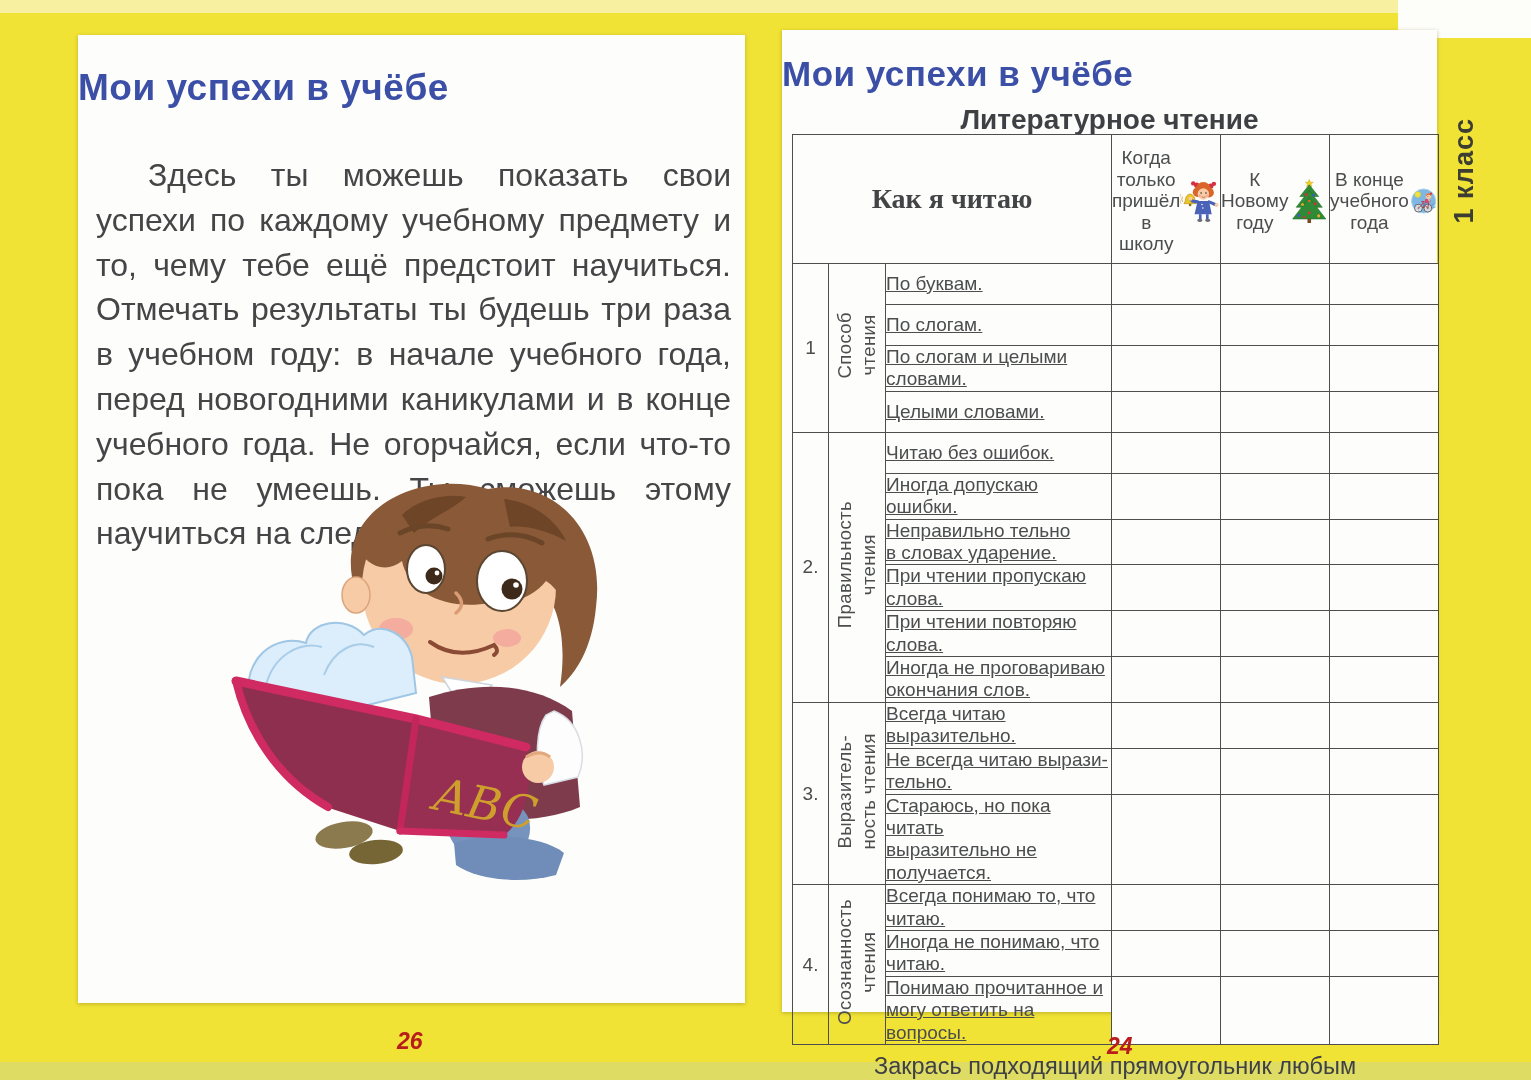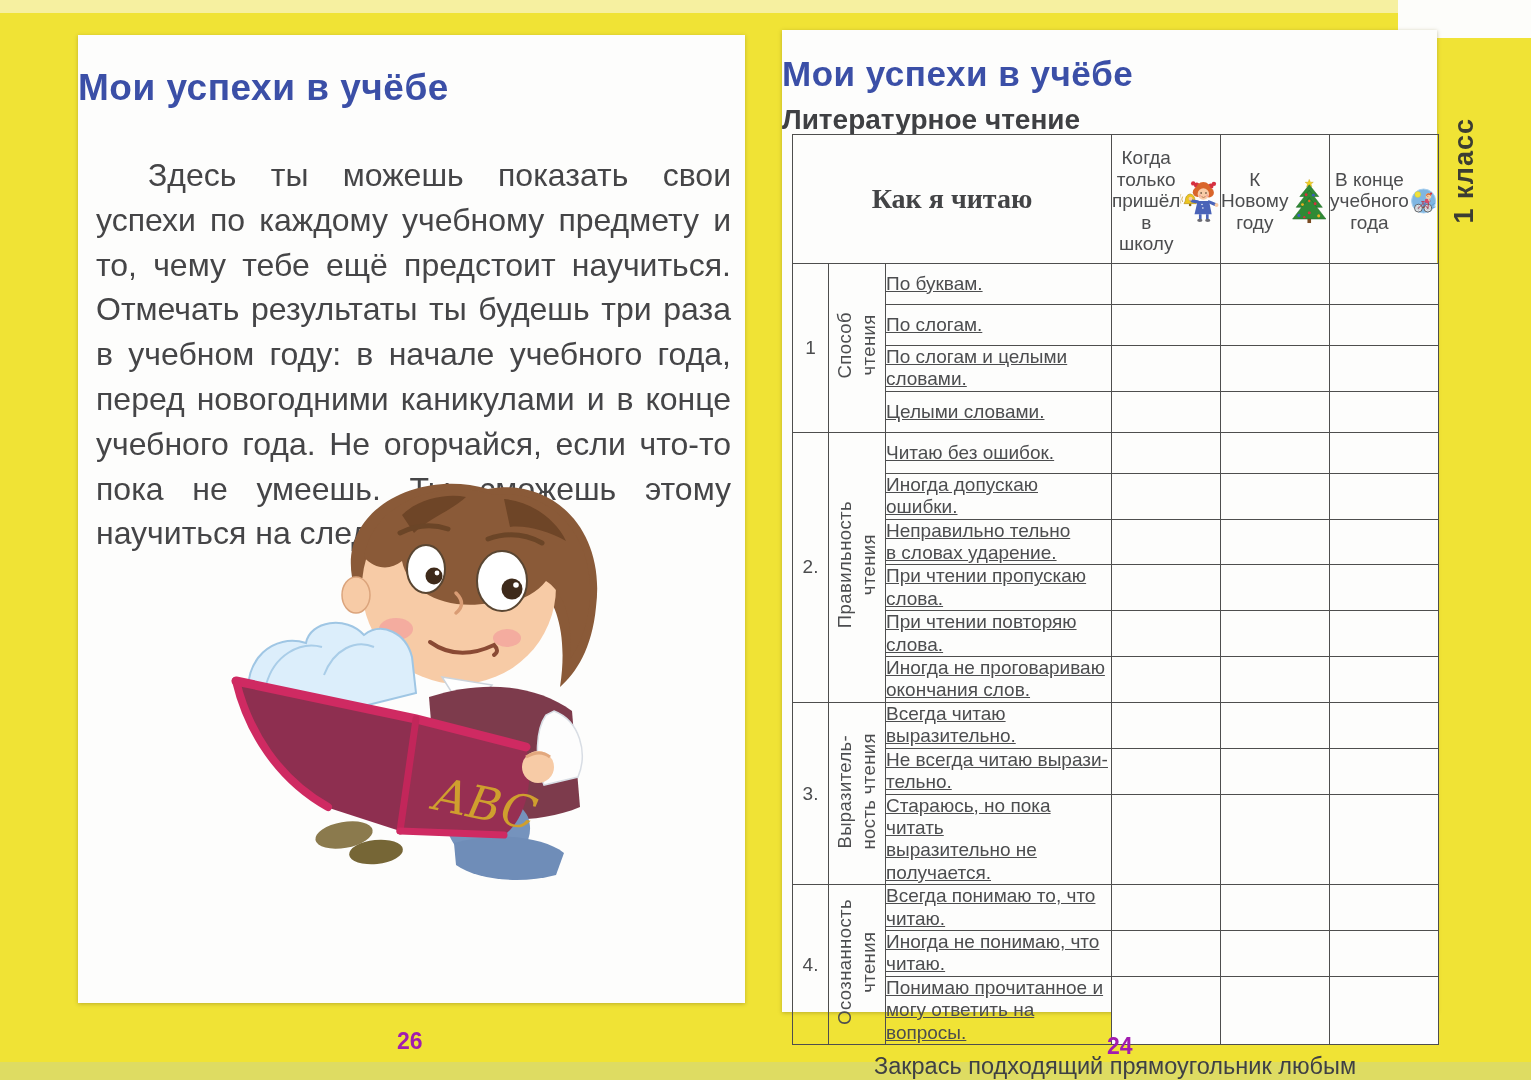--- a/index.html
+++ b/index.html
@@ -8,21 +8,21 @@
   .corner-white{position:absolute;top:0;left:1398px;width:133px;height:38px;background:#fdfdfa;}
   .bottom-strip{position:absolute;top:1062px;left:0;width:100%;height:18px;background:#dedc62;}
 
   .page{position:absolute;background:#fdfdfc;box-shadow:0 1px 4px rgba(110,100,30,.4);}
   .page-left{left:78px;top:35px;width:667px;height:968px;}
   .page-right{left:782px;top:30px;width:655px;height:982px;}
 
   .page-title{color:#3b4fa7;font-weight:bold;text-align:left;letter-spacing:.5px;margin:0;}
   .page-left .page-title{font-size:37px;padding-top:32px;}
   .page-right .page-title{font-size:35px;padding-top:24px;}
-  .subtitle{text-align:left;font-size:28px;font-weight:bold;color:#3f4043;margin:10px 0 0;}
+  .subtitle{text-align:center;font-size:28px;font-weight:bold;color:#3f4043;margin:10px 0 0;}
 
   .intro{margin:44px 14px 0 18px;font-size:32px;line-height:1.40;color:#454547;
          text-align:justify;text-indent:52px;}
 
   .boy-illustration{position:absolute;left:126px;top:430px;width:424px;height:444px;}
 
   .table-wrap{position:absolute;left:10px;top:104px;width:646px;}
   table.skills{border-collapse:collapse;table-layout:fixed;width:646px;color:#4c4d4f;font-size:19px;}
   table.skills th,table.skills td{border:1.5px solid #4e4e4e;padding:0;}
   thead th{height:128px;vertical-align:top;font-weight:normal;}
@@ -33,21 +33,21 @@
   .picon-christmas-tree{height:72px;}
   td.num-cell{text-align:center;vertical-align:middle;font-size:19px;}
   td.vcell{text-align:center;vertical-align:middle;}
   .vlabel{display:inline-block;writing-mode:vertical-rl;transform:rotate(180deg);
           white-space:pre-line;font-size:18.5px;line-height:1.3;letter-spacing:.4px;color:#4c4d4f;}
   td.desc{padding:4px 6px 4px 10px;white-space:pre-line;line-height:1.18;height:40px;vertical-align:middle;text-decoration:underline;}
   td.mark{background:#fdfdfc;}
 
   .note{margin-top:6px;text-align:center;font-size:23.5px;color:#3f4043;line-height:1.35;padding:0 6px;}
 
-  .pageno{position:absolute;font-weight:bold;font-size:23px;color:#a21caf;}
+  .pageno{position:absolute;font-weight:bold;font-size:23px;color:#b91c1c;font-style:italic;}
   .pageno-left{left:397px;top:1028px;}
   .pageno-right{left:1107px;top:1033px;}
 
   .class-tab{position:absolute;left:1449px;top:118px;writing-mode:vertical-rl;transform:rotate(180deg);
              font-size:27px;font-weight:bold;color:#3c3d33;letter-spacing:1px;}
   .hidden-defs{position:absolute;width:0;height:0;overflow:hidden;}
 </style>
 </head>
 <body>
 

